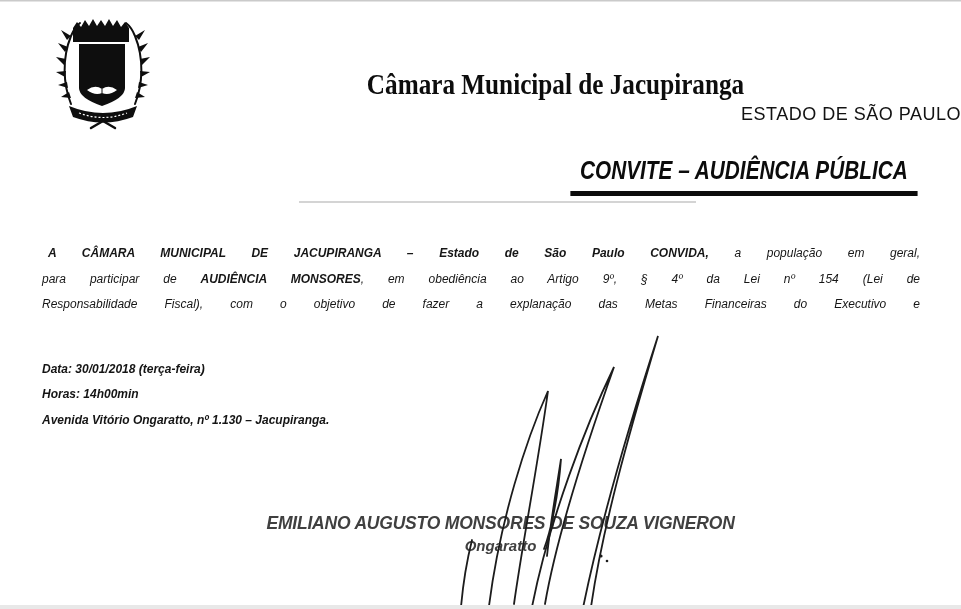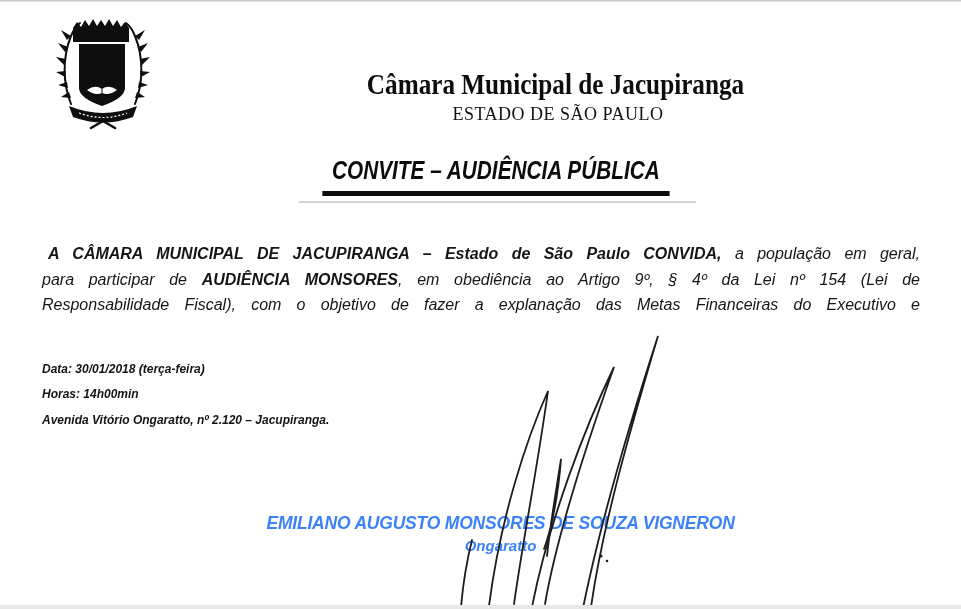--- a/index.html
+++ b/index.html
@@ -13,51 +13,51 @@
     background:linear-gradient(#bdbdbd,#f1f1f1);
   }
   .crest { position:absolute; left:55px; top:14px; width:100px; height:116px; }
   .org-title {
     position:absolute; top:66px; left:150px; right:0; text-align:center;
     font-family:"Liberation Serif", serif; font-weight:bold; font-size:30px;
     line-height:36px; color:#0d0d0d; transform:scaleX(.84); transform-origin:center;
     white-space:nowrap;
   }
   .state-line {
-    position:absolute; top:103px; left:155px; right:0; text-align:center;
-    font-family:Liberation Serif, serif; font-size:18px; line-height:22px;
+    position:absolute; top:103px; left:155px; right:0; text-align:right;
+    font-family:Liberation Sans, sans-serif; font-size:18px; line-height:22px;
     letter-spacing:.5px; color:#121212; white-space:nowrap;
   }
-  .heading-wrap { position:absolute; top:155px; left:30px; right:0; text-align:center; }
+  .heading-wrap { position:absolute; top:155px; left:30px; right:0; text-align:right; }
   .doc-heading {
     display:inline-block; font-weight:bold; font-style:italic; font-size:26px;
     line-height:30px; color:#0c0c0c; padding:0 12px 6px;
     border-bottom:5px solid #0c0c0c; transform:scaleX(.8); transform-origin:center;
     white-space:nowrap;
   }
   .heading-shadow {
     position:absolute; top:201px; left:299px; width:397px; height:2px;
     background:#c6c6c6; opacity:.75;
   }
   .paragraph {
     position:absolute; top:241px; left:42px; width:878px;
-    font-size:16px; font-style:italic; line-height:25.5px; color:#161616;
+    font-size:12px; font-style:italic; line-height:25.5px; color:#161616;
   }
   .para-line.just { text-align:justify; text-align-last:justify; text-justify:inter-word; }
   .para-line.indent { text-indent:6px; }
   .b { font-weight:bold; }
   .details {
     position:absolute; top:357px; left:42px;
     font-size:12px; font-style:italic; font-weight:bold; line-height:25.3px;
     color:#141414; white-space:nowrap;
   }
   .signature-svg { position:absolute; left:430px; top:328px; width:280px; height:281px; z-index:3; }
   .sig-block {
     position:absolute; top:513px; left:40px; right:0; text-align:center;
-    font-style:italic; font-weight:bold; color:#3b82f6; z-index:2;
+    font-style:italic; font-weight:bold; color:#404040; z-index:2;
   }
   .sig-name { font-size:17.5px; line-height:21px; letter-spacing:-.2px; white-space:nowrap; }
   .sig-role { font-size:15px; line-height:18px; margin-top:3px; }
 </style>
 </head>
 <body>
 
 <div class="page">
 
   <div class="top-scan-edge"></div>
@@ -92,21 +92,21 @@
 
   <div class="paragraph" id="paragraph">
       <div class="para-line just indent"><span class="b">A CÂMARA MUNICIPAL DE JACUPIRANGA – Estado de São Paulo CONVIDA,</span><span> a população em geral,</span></div>
       <div class="para-line just"><span>para participar de </span><span class="b">AUDIÊNCIA MONSORES</span><span>, em obediência ao Artigo 9º, § 4º da Lei nº 154 (Lei de</span></div>
       <div class="para-line just"><span>Responsabilidade Fiscal), com o objetivo de fazer a explanação das Metas Financeiras do Executivo e</span></div>
     </div>
 
   <div class="details" id="details">
       <div class="detail-line">Data: 30/01/2018 (terça-feira)</div>
       <div class="detail-line">Horas: 14h00min</div>
-      <div class="detail-line">Avenida Vitório Ongaratto, nº 2.120 – Jacupiranga.</div>
+      <div class="detail-line">Avenida Vitório Ongaratto, nº 1.130 – Jacupiranga.</div>
     </div>
 
   <div class="sig-block">
     <div class="sig-name">EMILIANO AUGUSTO MONSORES DE SOUZA VIGNERON</div>
     <div class="sig-role">Ongaratto</div>
   </div>
 
   <svg class="signature-svg" viewBox="0 0 280 281" aria-hidden="true">
     <g fill="none" stroke="#1c1c1c" stroke-width="1.8" stroke-linecap="round">
       <path d="M59,278 C70,192 96,112 118,63 C107,142 93,212 84,276"></path>

